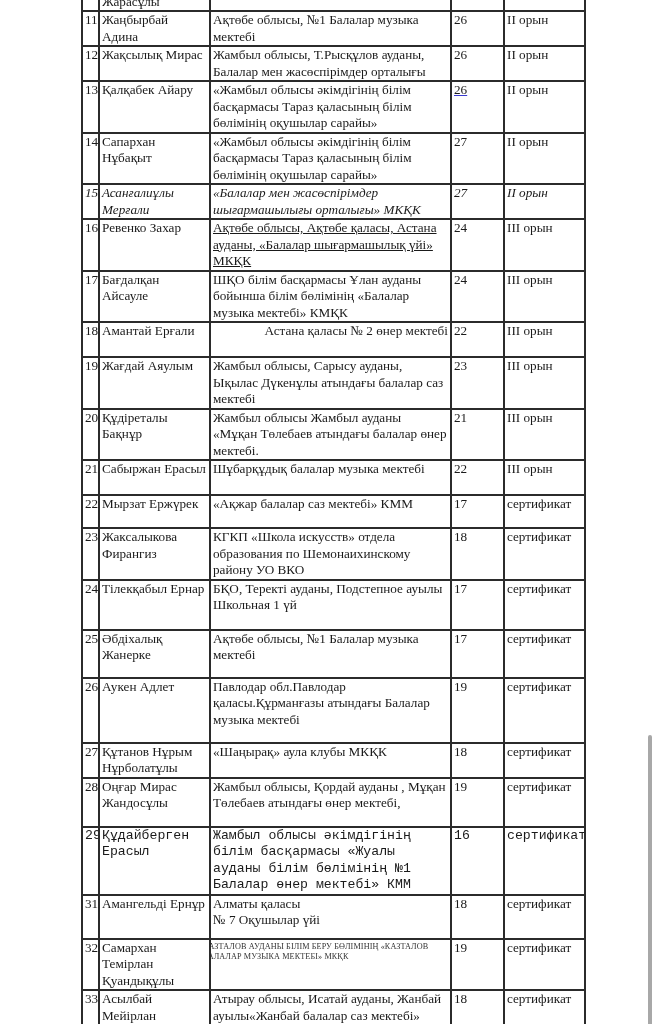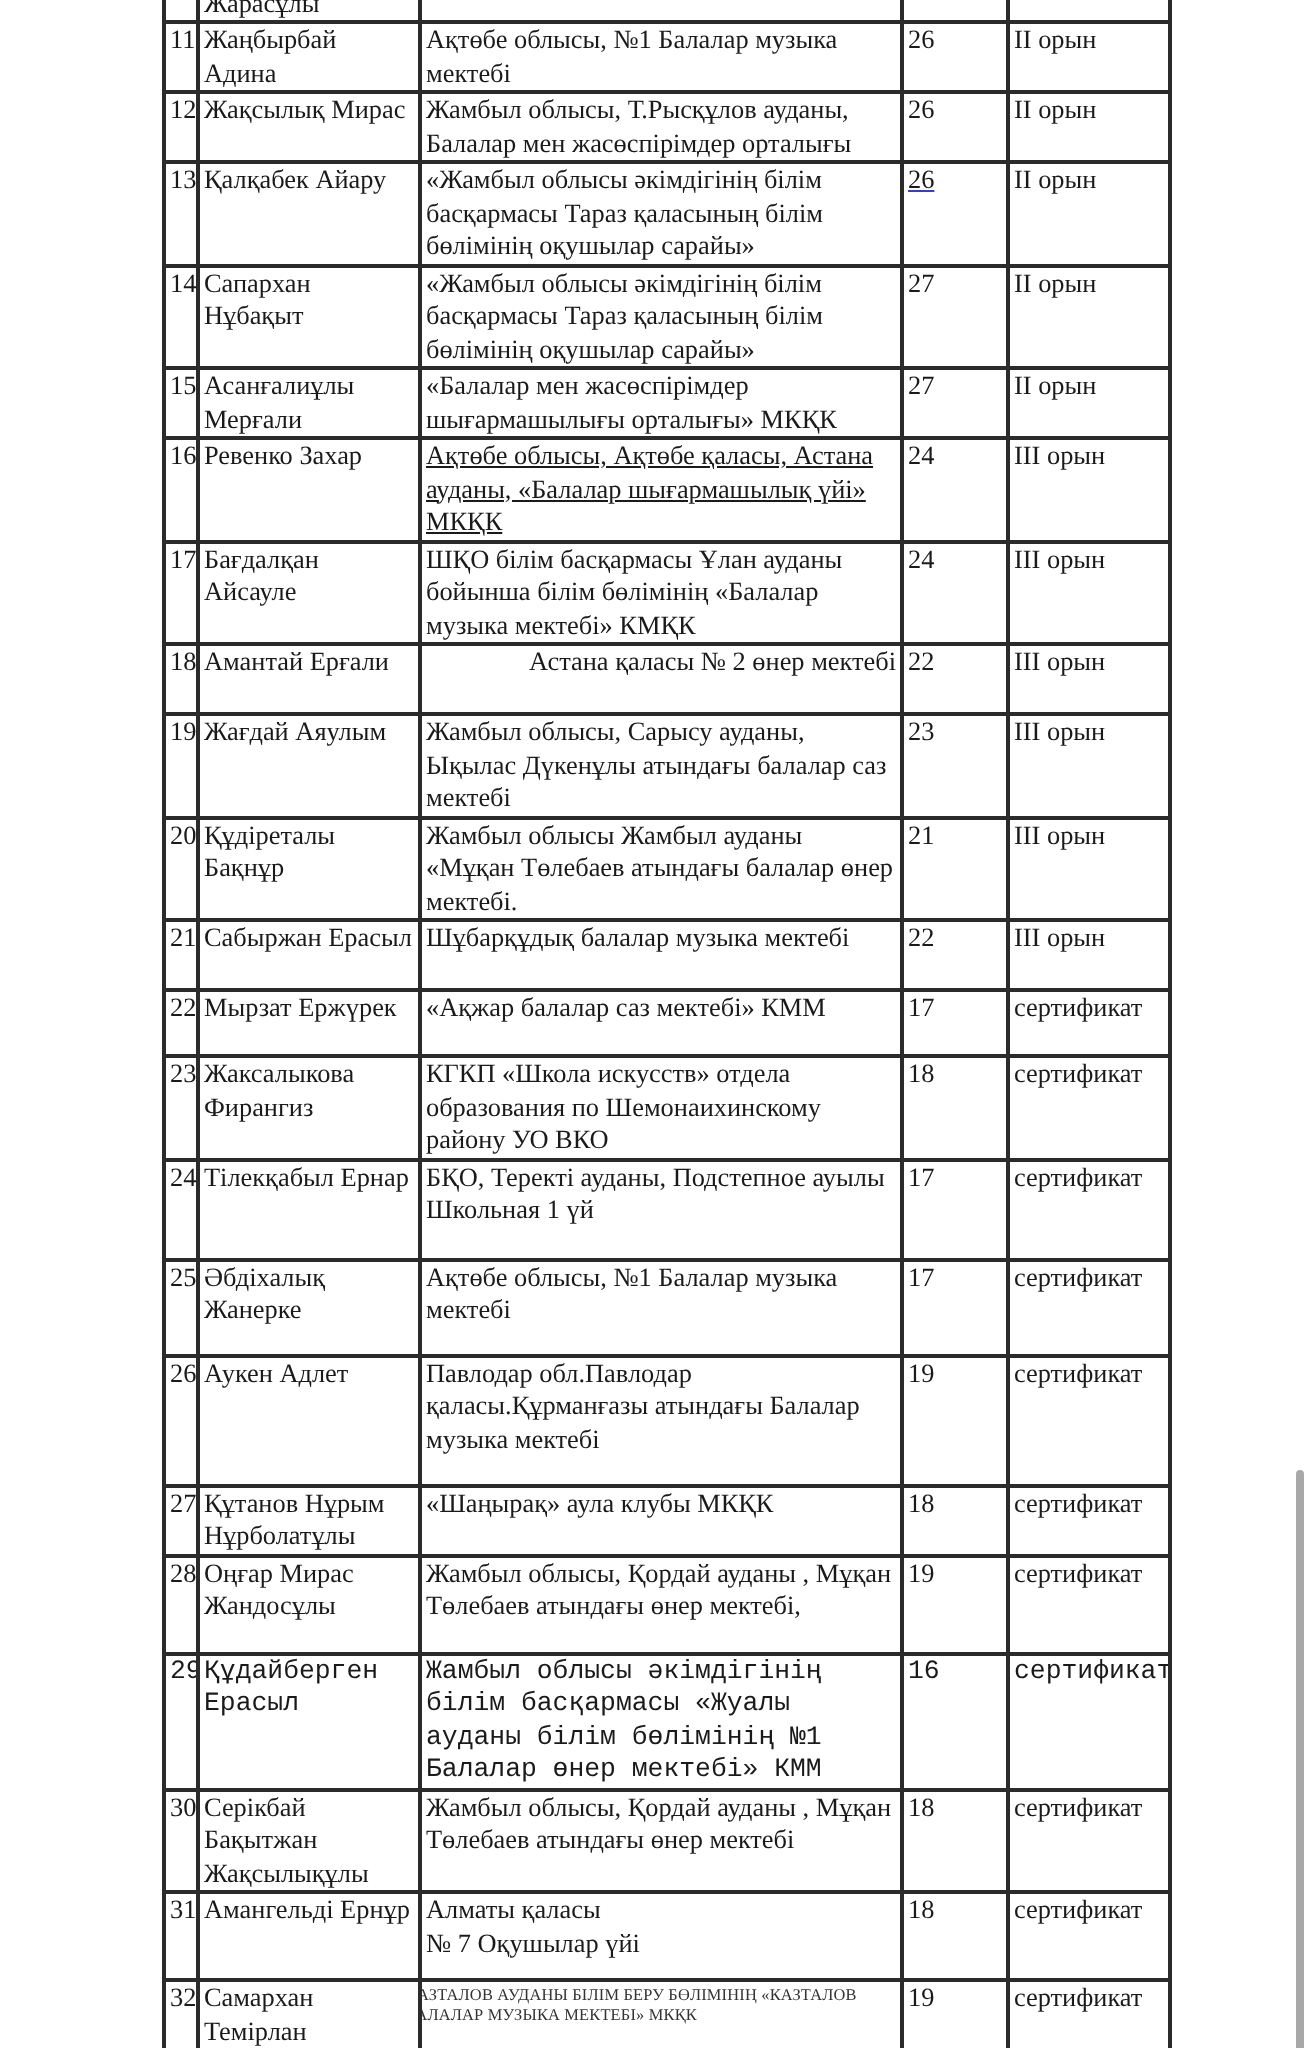--- a/index.html
+++ b/index.html
@@ -81,21 +81,21 @@
           <td class="score"><span class="score-link">26</span></td>
           <td class="place">II орын</td>
         </tr>
         <tr style="height: 47px;">
           <td class="num">14</td>
           <td class="name">Сапархан Нұбақыт</td>
           <td class="school" style="white-space: pre-line;">«Жамбыл облысы әкімдігінің білім басқармасы Тараз қаласының білім бөлімінің оқушылар сарайы»</td>
           <td class="score">27</td>
           <td class="place">II орын</td>
         </tr>
-        <tr style="height: 22px;">
+        <tr style="height: 22px; font-style: italic;">
           <td class="num">15</td>
           <td class="name">Асанғалиұлы Мерғали</td>
           <td class="school" style="white-space: pre-line;">«Балалар мен жасөспірімдер шығармашылығы орталығы» МКҚК</td>
           <td class="score">27</td>
           <td class="place">II орын</td>
         </tr>
         <tr style="height: 48px;">
           <td class="num">16</td>
           <td class="name">Ревенко Захар</td>
           <td class="school" style="white-space: pre-line; text-decoration: underline;">Ақтөбе облысы, Ақтөбе қаласы, Астана ауданы, «Балалар шығармашылық  үйі» МКҚК</td>
@@ -184,27 +184,20 @@
           <td class="name">Оңғар Мирас Жандосұлы</td>
           <td class="school" style="white-space: pre-line;">Жамбыл облысы, Қордай ауданы , Мұқан Төлебаев атындағы өнер мектебі,</td>
           <td class="score">19</td>
           <td class="place">сертификат</td>
         </tr>
         <tr style="height: 50px; font-family: Liberation Mono, monospace;">
           <td class="num">29</td>
           <td class="name">Құдайберген Ерасыл</td>
           <td class="school" style="white-space: pre-line;">Жамбыл облысы әкімдігінің білім басқармасы «Жуалы ауданы білім бөлімінің №1 Балалар өнер мектебі» КММ</td>
           <td class="score">16</td>
-          <td class="place">сертификат</td>
-        </tr>
-        <tr style="height: 50px;">
-          <td class="num">30</td>
-          <td class="name">Серікбай Бақытжан Жақсылықұлы</td>
-          <td class="school" style="white-space: pre-line;">Жамбыл облысы, Қордай ауданы , Мұқан Төлебаев атындағы өнер мектебі</td>
-          <td class="score">18</td>
           <td class="place">сертификат</td>
         </tr>
         <tr style="height: 44px;">
           <td class="num">31</td>
           <td class="name">Амангельді Ернұр</td>
           <td class="school" style="white-space: pre-line;">Алматы қаласы
 № 7 Оқушылар үйі</td>
           <td class="score">18</td>
           <td class="place">сертификат</td>
         </tr>

